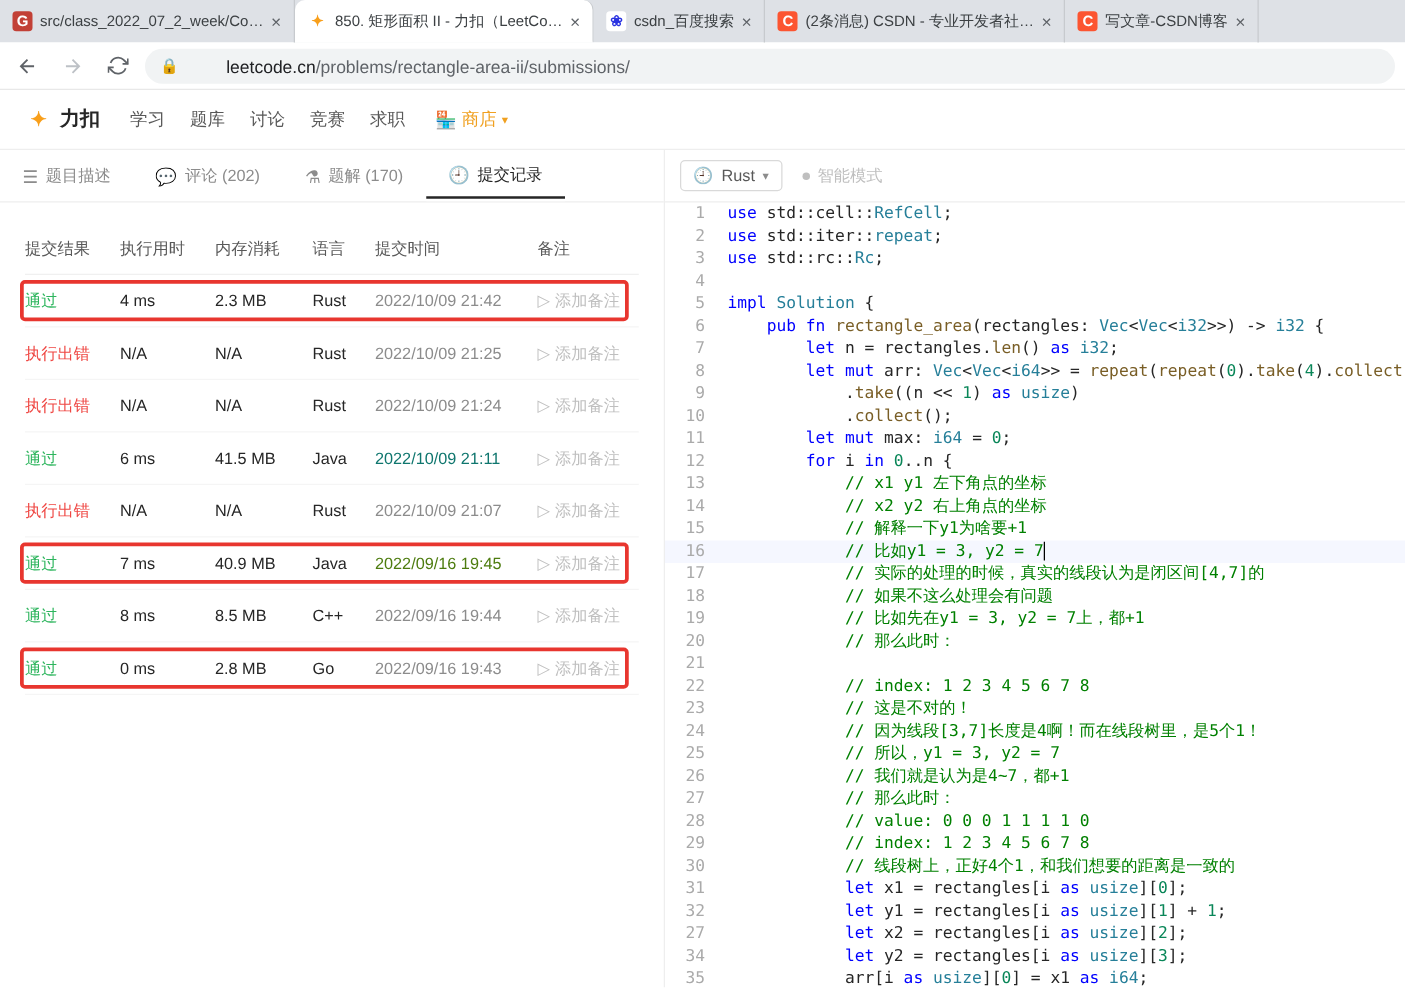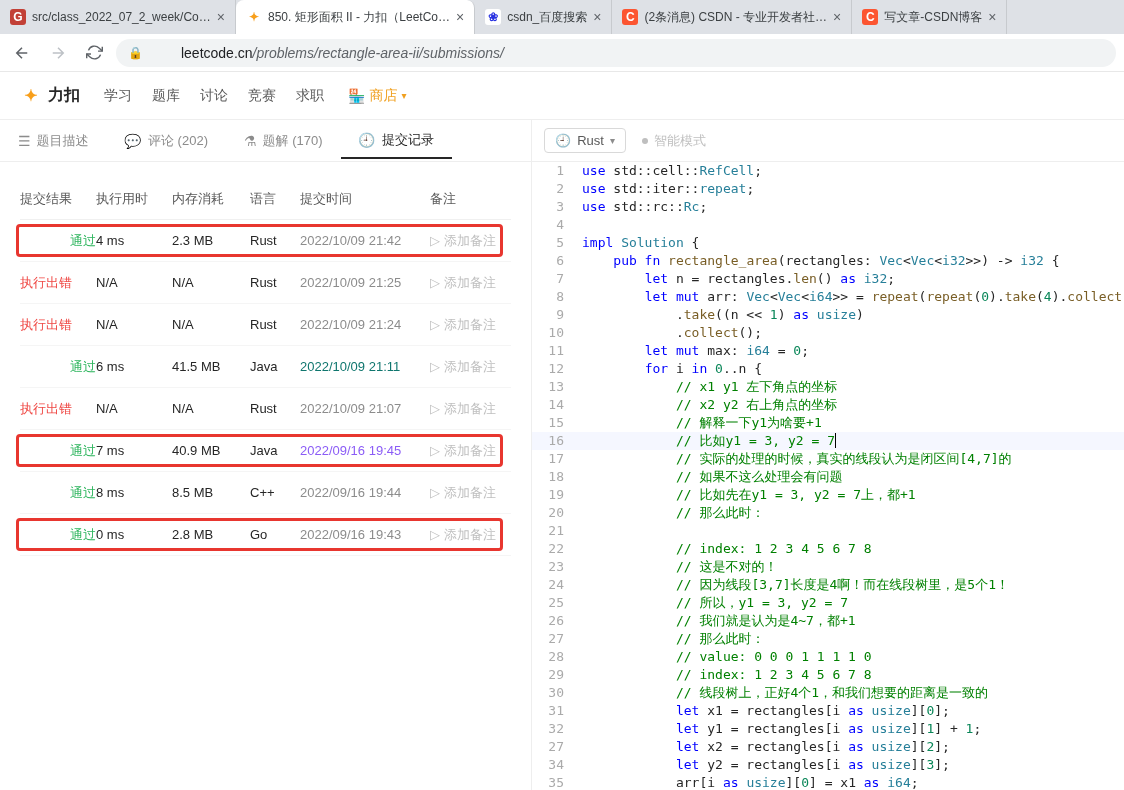--- a/index.html
+++ b/index.html
@@ -9,37 +9,37 @@
 .tab.active { background: #fff; border-radius: 8px 8px 0 0; }
 .tab .favicon { width: 16px; height: 16px; display: inline-flex; align-items: center; justify-content: center; font-size: 12px; font-weight: bold; border-radius: 3px; flex-shrink: 0; }
 .tab .title { white-space: nowrap; overflow: hidden; text-overflow: ellipsis; flex: 1; }
 .tab .close { color: #5f6368; font-size: 14px; flex-shrink: 0; }
 .addr-bar { display: flex; align-items: center; height: 38px; background: #fff; padding: 0 8px; gap: 8px; border-bottom: 1px solid #e8e8e8; }
 .nav-btn { width: 28px; height: 28px; display: inline-flex; align-items: center; justify-content: center; color: #5f6368; border-radius: 50%; }
 .nav-btn.disabled { color: #bdc1c6; }
 .url-field { flex: 1; display: flex; align-items: center; background: #f1f3f4; border-radius: 14px; height: 28px; padding: 0 12px; gap: 8px; color: #5f6368; font-size: 14px; }
 .url-field .lock { font-size: 12px; }
 .url-field .url { color: #202124; margin-left: 30px; }
-.url-field .path { color: #5f6368; font-style: italic; }
+.url-field .path { color: #5f6368; }
 .site-nav { display: flex; align-items: center; height: 48px; border-bottom: 1px solid #eee; padding: 0 20px; gap: 24px; }
 .brand { display: flex; align-items: center; gap: 6px; font-weight: 600; font-size: 16px; }
 .brand .logo { width: 22px; height: 22px; border-radius: 4px; display: inline-flex; align-items: center; justify-content: center; color: #000; font-weight: bold; }
 .nav-link { color: #595959; font-size: 14px; cursor: pointer; }
 .nav-link.orange { color: #f0a020; display: flex; align-items: center; gap: 4px; }
 .workspace { display: flex; height: calc(100vh - 120px); }
 .left-pane { width: 532px; border-right: 1px solid #eee; display: flex; flex-direction: column; }
 .lc-tabs { display: flex; border-bottom: 1px solid #eee; height: 42px; }
 .lc-tab { display: flex; align-items: center; gap: 6px; padding: 0 18px; color: #8c8c8c; font-size: 13px; cursor: pointer; }
 .lc-tab.active { color: #262626; border-bottom: 2px solid transparent; background: #fff; box-shadow: inset 0 -2px 0 #262626; }
 .lc-tab .ic { font-size: 14px; }
 .sub-table { padding: 16px 20px; overflow: auto; }
 .st-head, .st-row { display: grid; grid-template-columns: 76px 76px 78px 50px 130px 90px; align-items: center; height: 42px; font-size: 13px; }
 .st-head { color: #595959; font-weight: 500; border-bottom: 1px solid #f0f0f0; }
 .st-row { border-bottom: 1px solid #f5f5f5; }
-.st-row .res.pass { color: #2db55d; text-align: right; }
+.st-row .res.pass { color: #2db55d; }
 .st-row .res.err { color: #ef4743; }
 .st-row .remark { color: #bfbfbf; display: flex; align-items: center; gap: 4px; }
 .hl { position: relative; }
 .hl::after { content: ""; position: absolute; left: -4px; right: 8px; top: 4px; bottom: 4px; border: 3px solid #e8362f; border-radius: 4px; pointer-events: none; }
 .right-pane { flex: 1; display: flex; flex-direction: column; }
 .right-toolbar { display: flex; align-items: center; height: 42px; border-bottom: 1px solid #eee; padding: 0 12px; gap: 16px; }
 .lang-sel { display: flex; align-items: center; gap: 6px; border: 1px solid #d9d9d9; border-radius: 4px; padding: 4px 10px; color: #595959; font-size: 13px; cursor: pointer; }
 .smart { color: #bfbfbf; font-size: 13px; display: flex; align-items: center; gap: 6px; }
 .code-area { flex: 1; overflow: auto; font-family: Consolas, Menlo, monospace; font-size: 13px; line-height: 18px; background: #fff; position: relative; }
 .code-line { display: flex; }
@@ -195,21 +195,21 @@
             <span>N/A</span>
             <span>Rust</span>
             <span style="color:#8c8c8c">2022/10/09 21:07</span>
             <span class="remark"><span>▷</span>添加备注</span>
           </div>
           <div class="st-row hl">
             <span class="res pass">通过</span>
             <span>7 ms</span>
             <span>40.9 MB</span>
             <span>Java</span>
-            <span style="color:#8b5cf6">2022/09/16 19:45</span>
+            <span style="color:#4d7c0f">2022/09/16 19:45</span>
             <span class="remark"><span>▷</span>添加备注</span>
           </div>
           <div class="st-row">
             <span class="res pass">通过</span>
             <span>8 ms</span>
             <span>8.5 MB</span>
             <span>C++</span>
             <span style="color:#8c8c8c">2022/09/16 19:44</span>
             <span class="remark"><span>▷</span>添加备注</span>
           </div>

